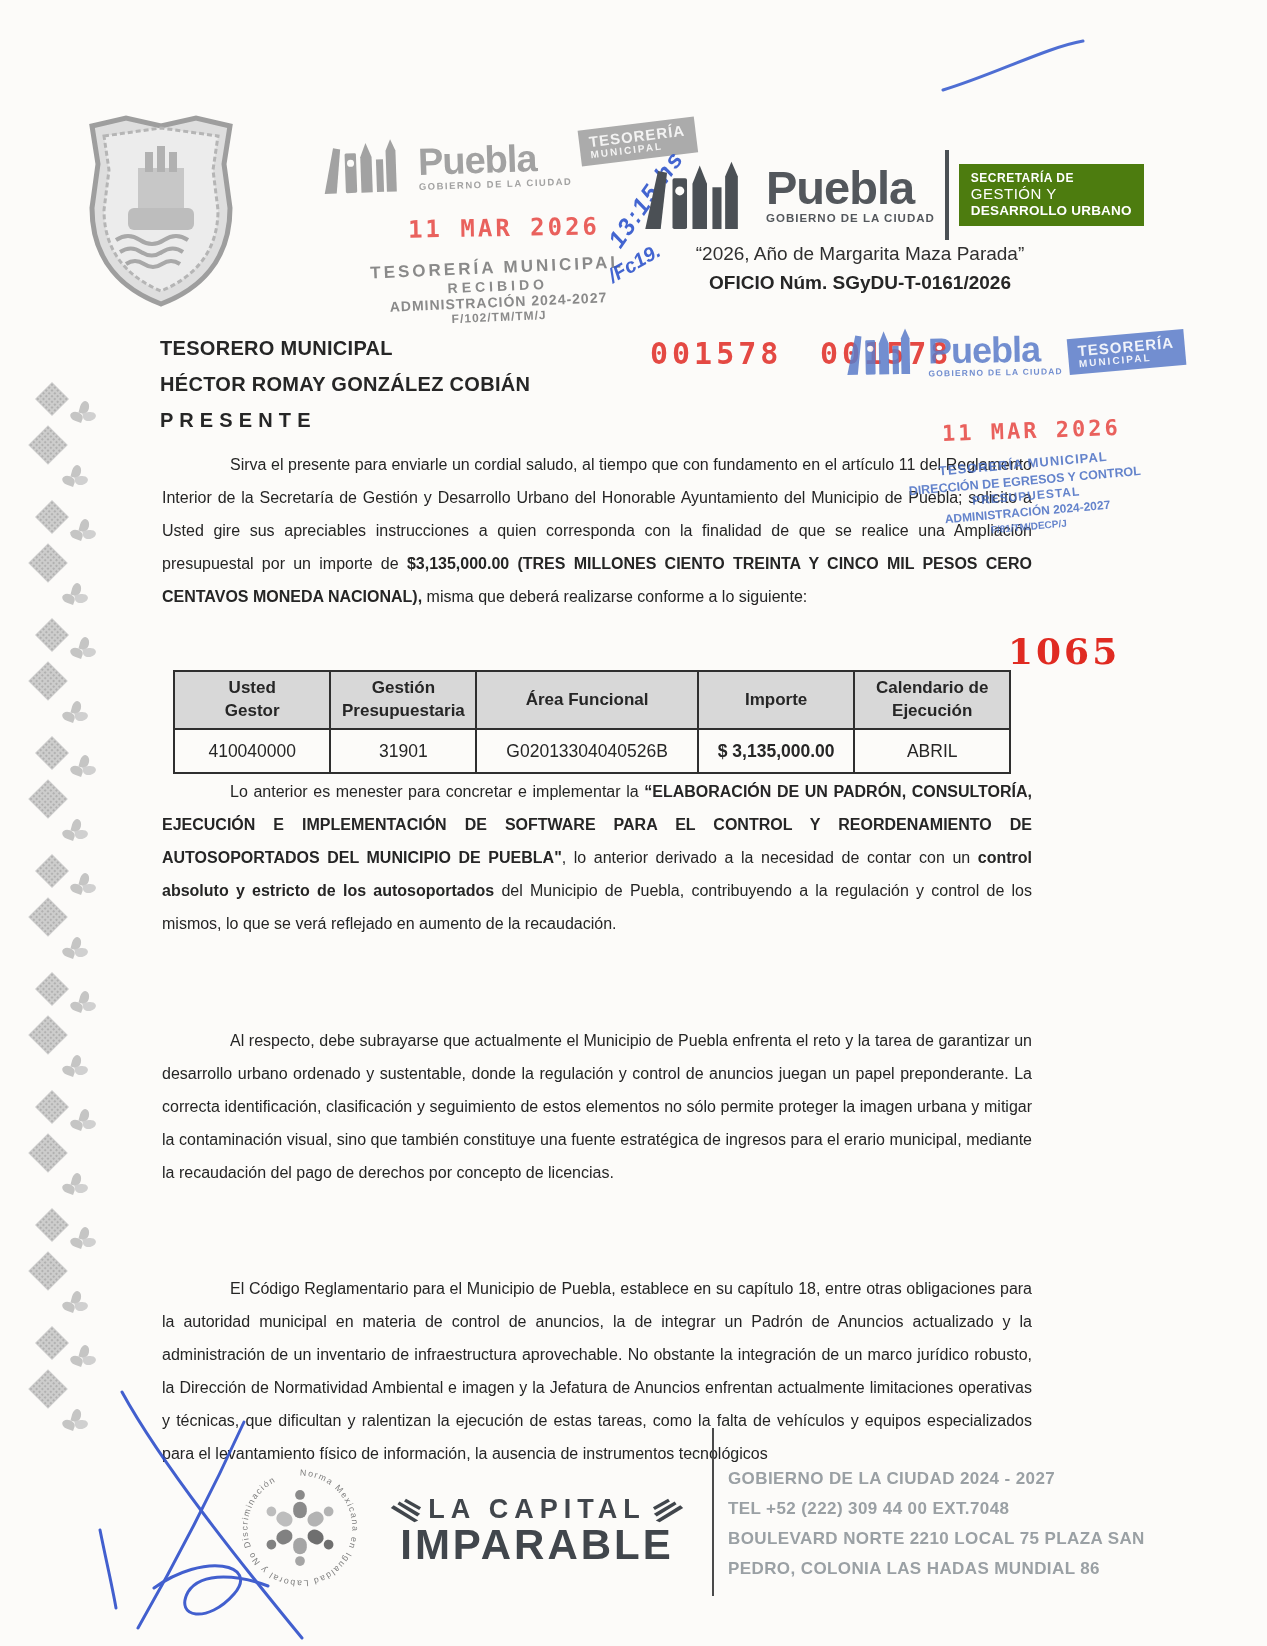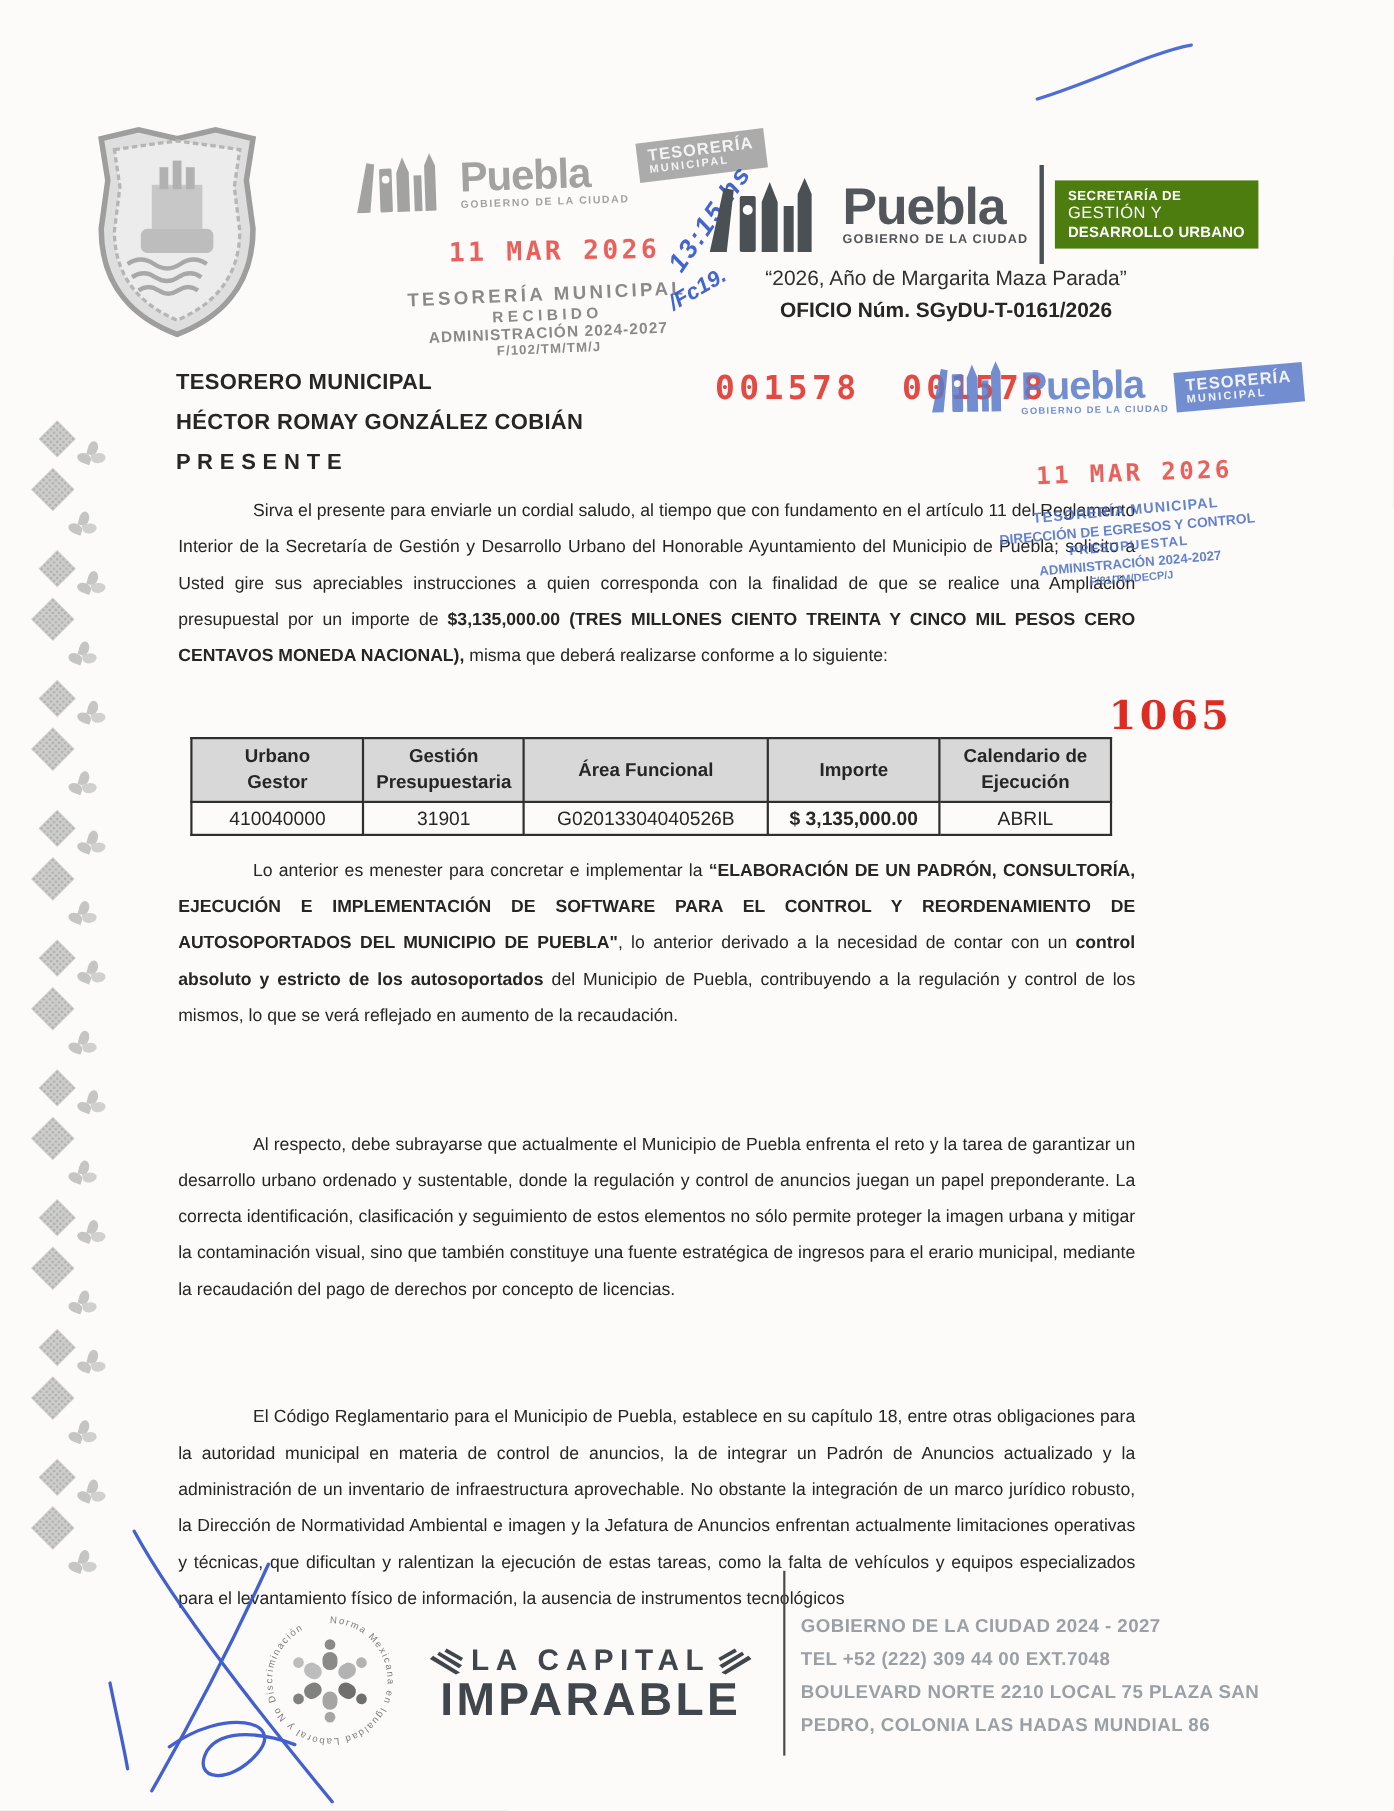--- a/index.html
+++ b/index.html
@@ -101,21 +101,21 @@
   .para.indent { text-indent:68px; }
   .para b { font-weight:700; }
   .p1 { top:448px; } .p2 { top:775px; } .p3 { top:1024px; } .p4 { top:1272px; }
 
   
   .ftable { position:absolute; left:173px; top:670px; width:838px; border-collapse:collapse;
     font-size:17px; }
   .ftable th, .ftable td { border:2px solid #2f2f2f; text-align:center; vertical-align:middle; }
   .ftable th { background:#d8d8d8; font-weight:700; height:58px; white-space:pre-line;
     line-height:1.35; padding:2px 4px; }
-  .ftable td { height:30px; font-size:17.5px; }
+  .ftable td { height:44px; font-size:17.5px; }
   .ftable td.money { font-weight:700; }
 
   
   .signature { position:absolute; left:92px; top:1380px; z-index:6; }
   .seal { position:absolute; left:232px; top:1460px; }
   .slogan { position:absolute; left:382px; top:1478px; width:310px; text-align:center;
     color:#41464c; }
   .slogan .row1 { display:flex; align-items:center; justify-content:center; gap:6px;margin-top:16px; }
   .slogan .cap { font-size:27px; font-weight:800; letter-spacing:6px; }
   .slogan .imp { font-size:42px; font-weight:700; letter-spacing:3px; margin-top:-4px; }
@@ -372,21 +372,21 @@
   <table class="ftable">
     <colgroup>
         <col style="width:157px">
         <col style="width:146px">
         <col style="width:222px">
         <col style="width:157px">
         <col style="width:156px">
       </colgroup>
     <thead>
       <tr>
-        <th>Urbano
+        <th>Usted
 Gestor</th>
         <th>Gestión
 Presupuestaria</th>
         <th>Área Funcional</th>
         <th>Importe</th>
         <th>Calendario de
 Ejecución</th>
       </tr>
     </thead>
     <tbody>

